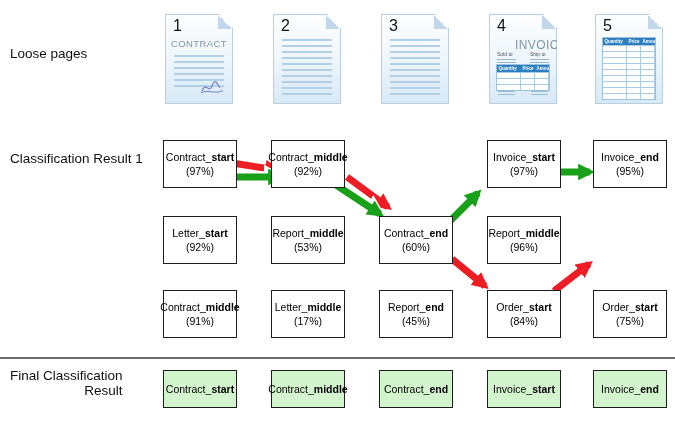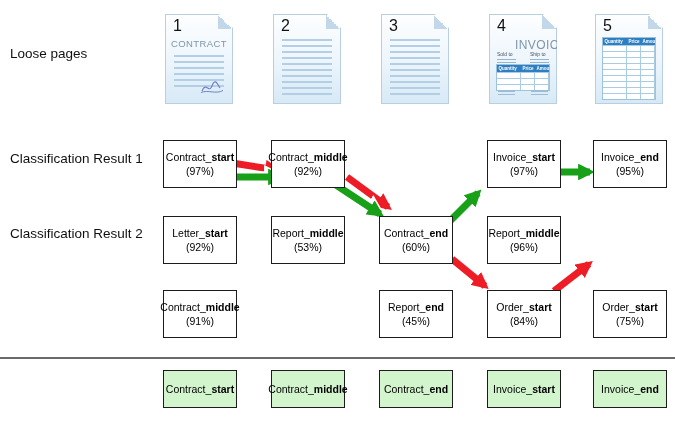--- a/index.html
+++ b/index.html
@@ -118,21 +118,24 @@
 
     <line class="aw" x1="452" y1="259" x2="485" y2="286" marker-end="url(#mw)"></line>
     <line class="ar" x1="452" y1="259" x2="485" y2="286" marker-end="url(#mr)"></line>
 
     <line class="aw" x1="554" y1="291" x2="589" y2="264" marker-end="url(#mw)"></line>
     <line class="ar" x1="554" y1="291" x2="589" y2="264" marker-end="url(#mr)"></line>
   </svg>
 
   <div class="rowlabel lbl-pages">Loose pages</div>
   <div class="rowlabel lbl-r1">Classification Result 1</div>
-  <div class="rowlabel lbl-r2">Classification Result 2</div>
+  <div class="rowlabel lbl-final">
+    <span>Final Classification</span><br>
+    <span>Result</span>
+  </div>
 
   <div class="page" style="left:165px">
     <div class="flap"></div>
     <div class="pnum">1</div>
     <div class="ptitle">CONTRACT</div>
     <div class="plines lines-contract">
       <div class="ln"></div>
         <div class="ln"></div>
         <div class="ln"></div>
       <div class="ln"></div>
@@ -317,20 +320,24 @@
   </div>
   <div class="rbox c4 r2">
     <span class="lbl"><span>Report_</span><span class="sfx">middle</span></span>
     <span class="pct">(96%)</span>
   </div>
 
   <div class="rbox c1 r3">
     <span class="lbl"><span>Contract_</span><span class="sfx">middle</span></span>
     <span class="pct">(91%)</span>
   </div>
+  <div class="rbox c2 r3">
+    <span class="lbl"><span>Letter_</span><span class="sfx">middle</span></span>
+    <span class="pct">(17%)</span>
+  </div>
   <div class="rbox c3 r3">
     <span class="lbl"><span>Report_</span><span class="sfx">end</span></span>
     <span class="pct">(45%)</span>
   </div>
   <div class="rbox c4 r3">
     <span class="lbl"><span>Order_</span><span class="sfx">start</span></span>
     <span class="pct">(84%)</span>
   </div>
   <div class="rbox c5 r3">
     <span class="lbl"><span>Order_</span><span class="sfx">start</span></span>

